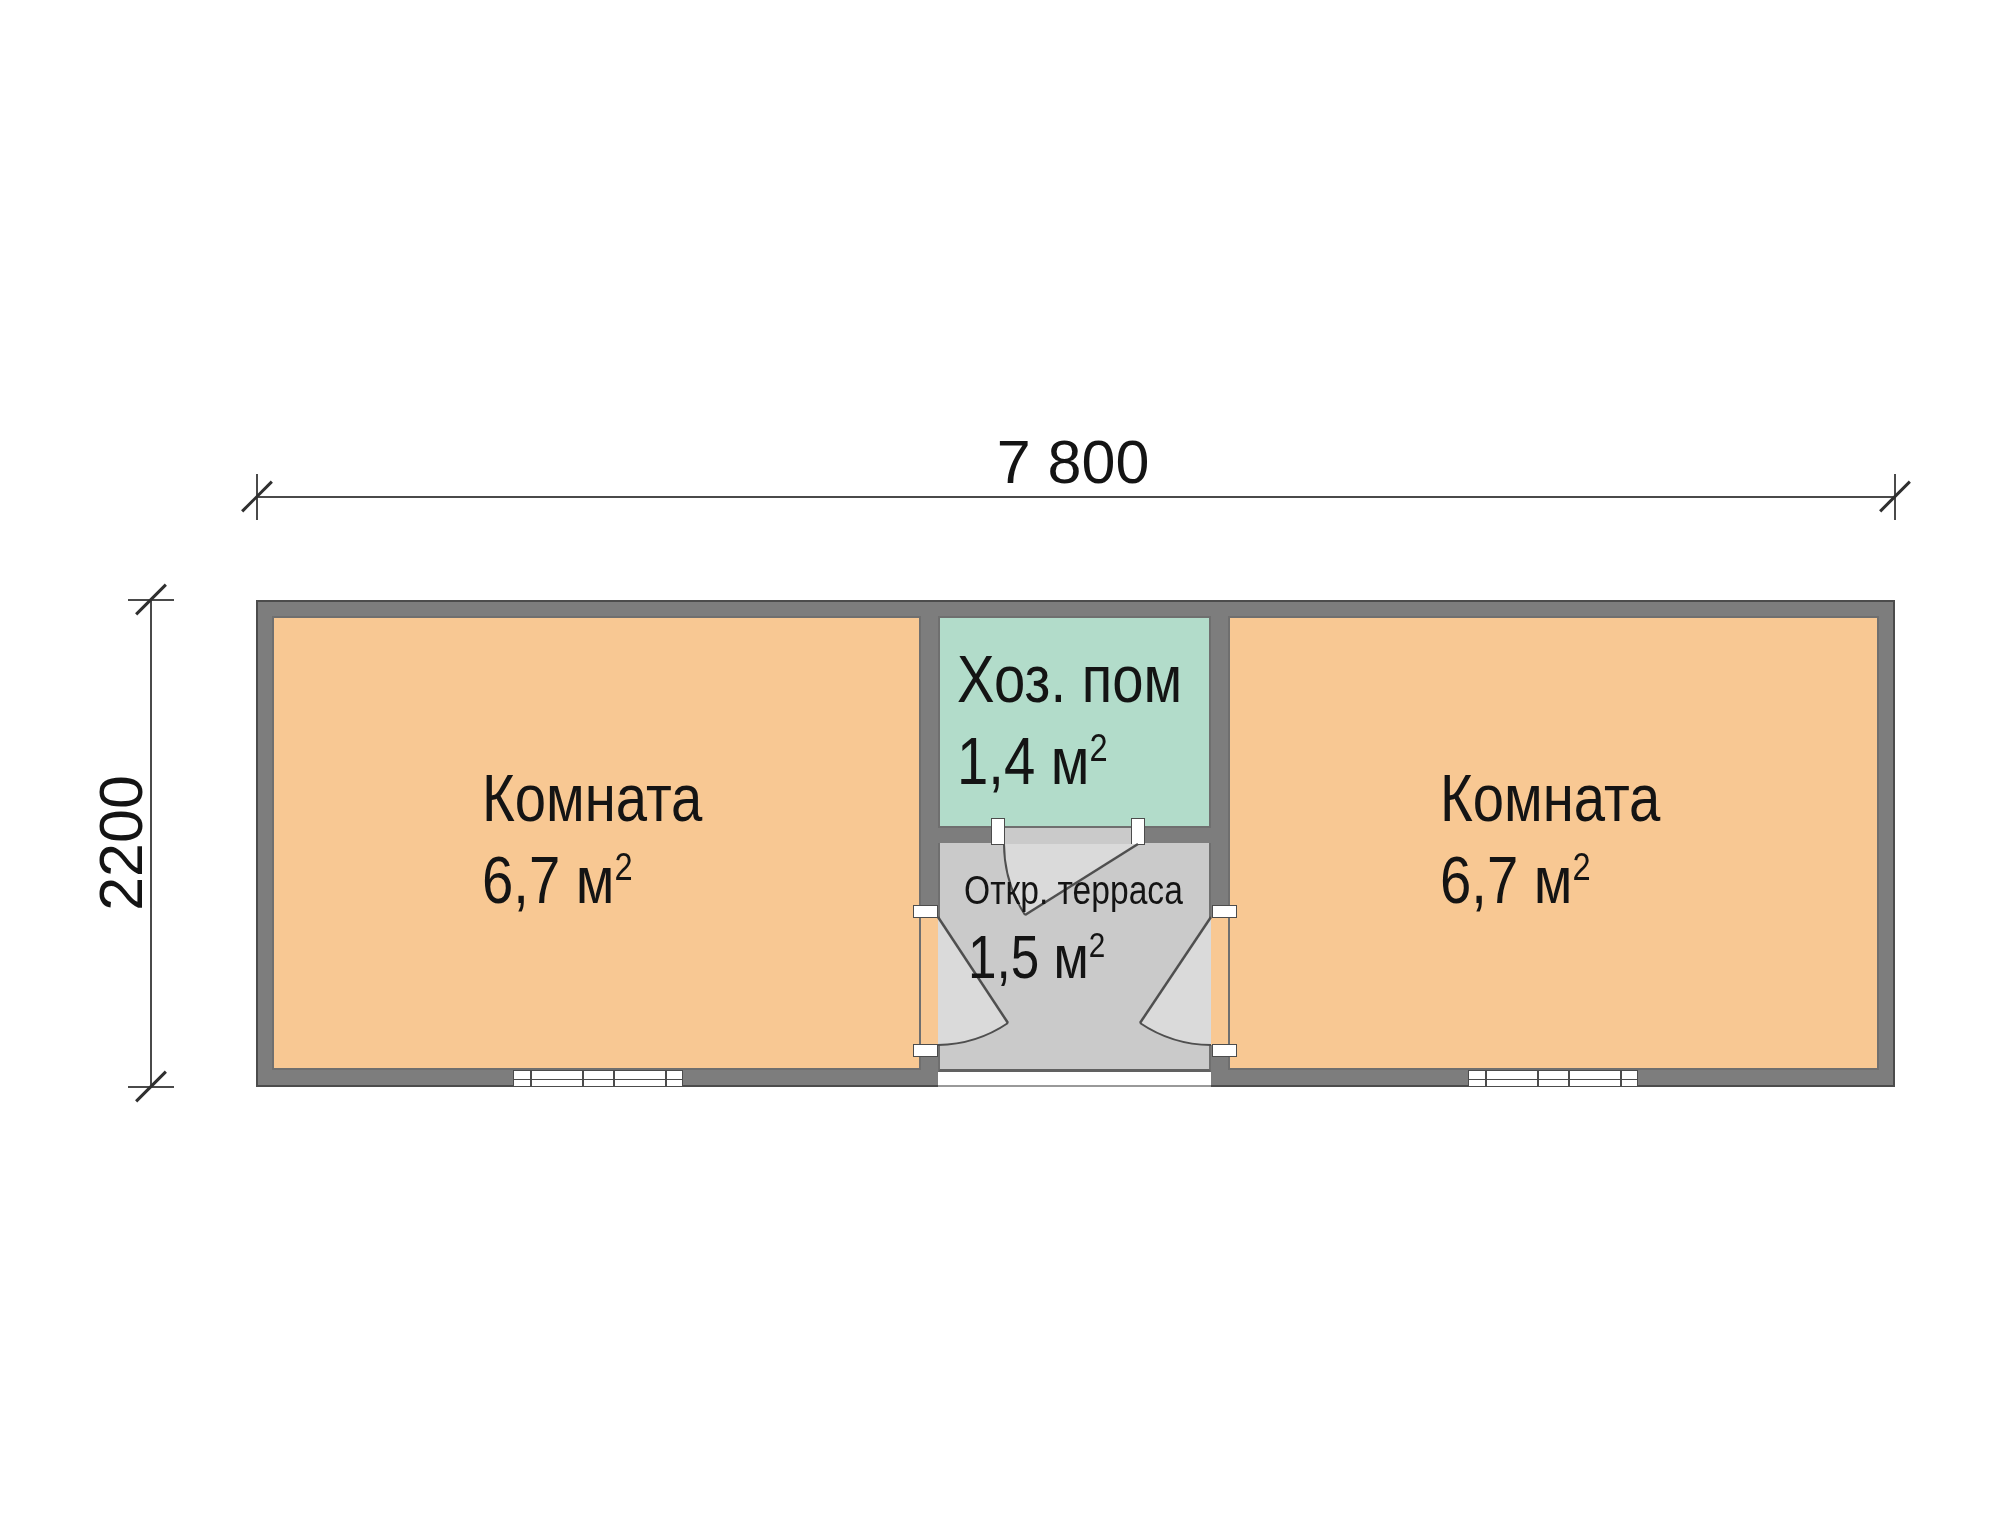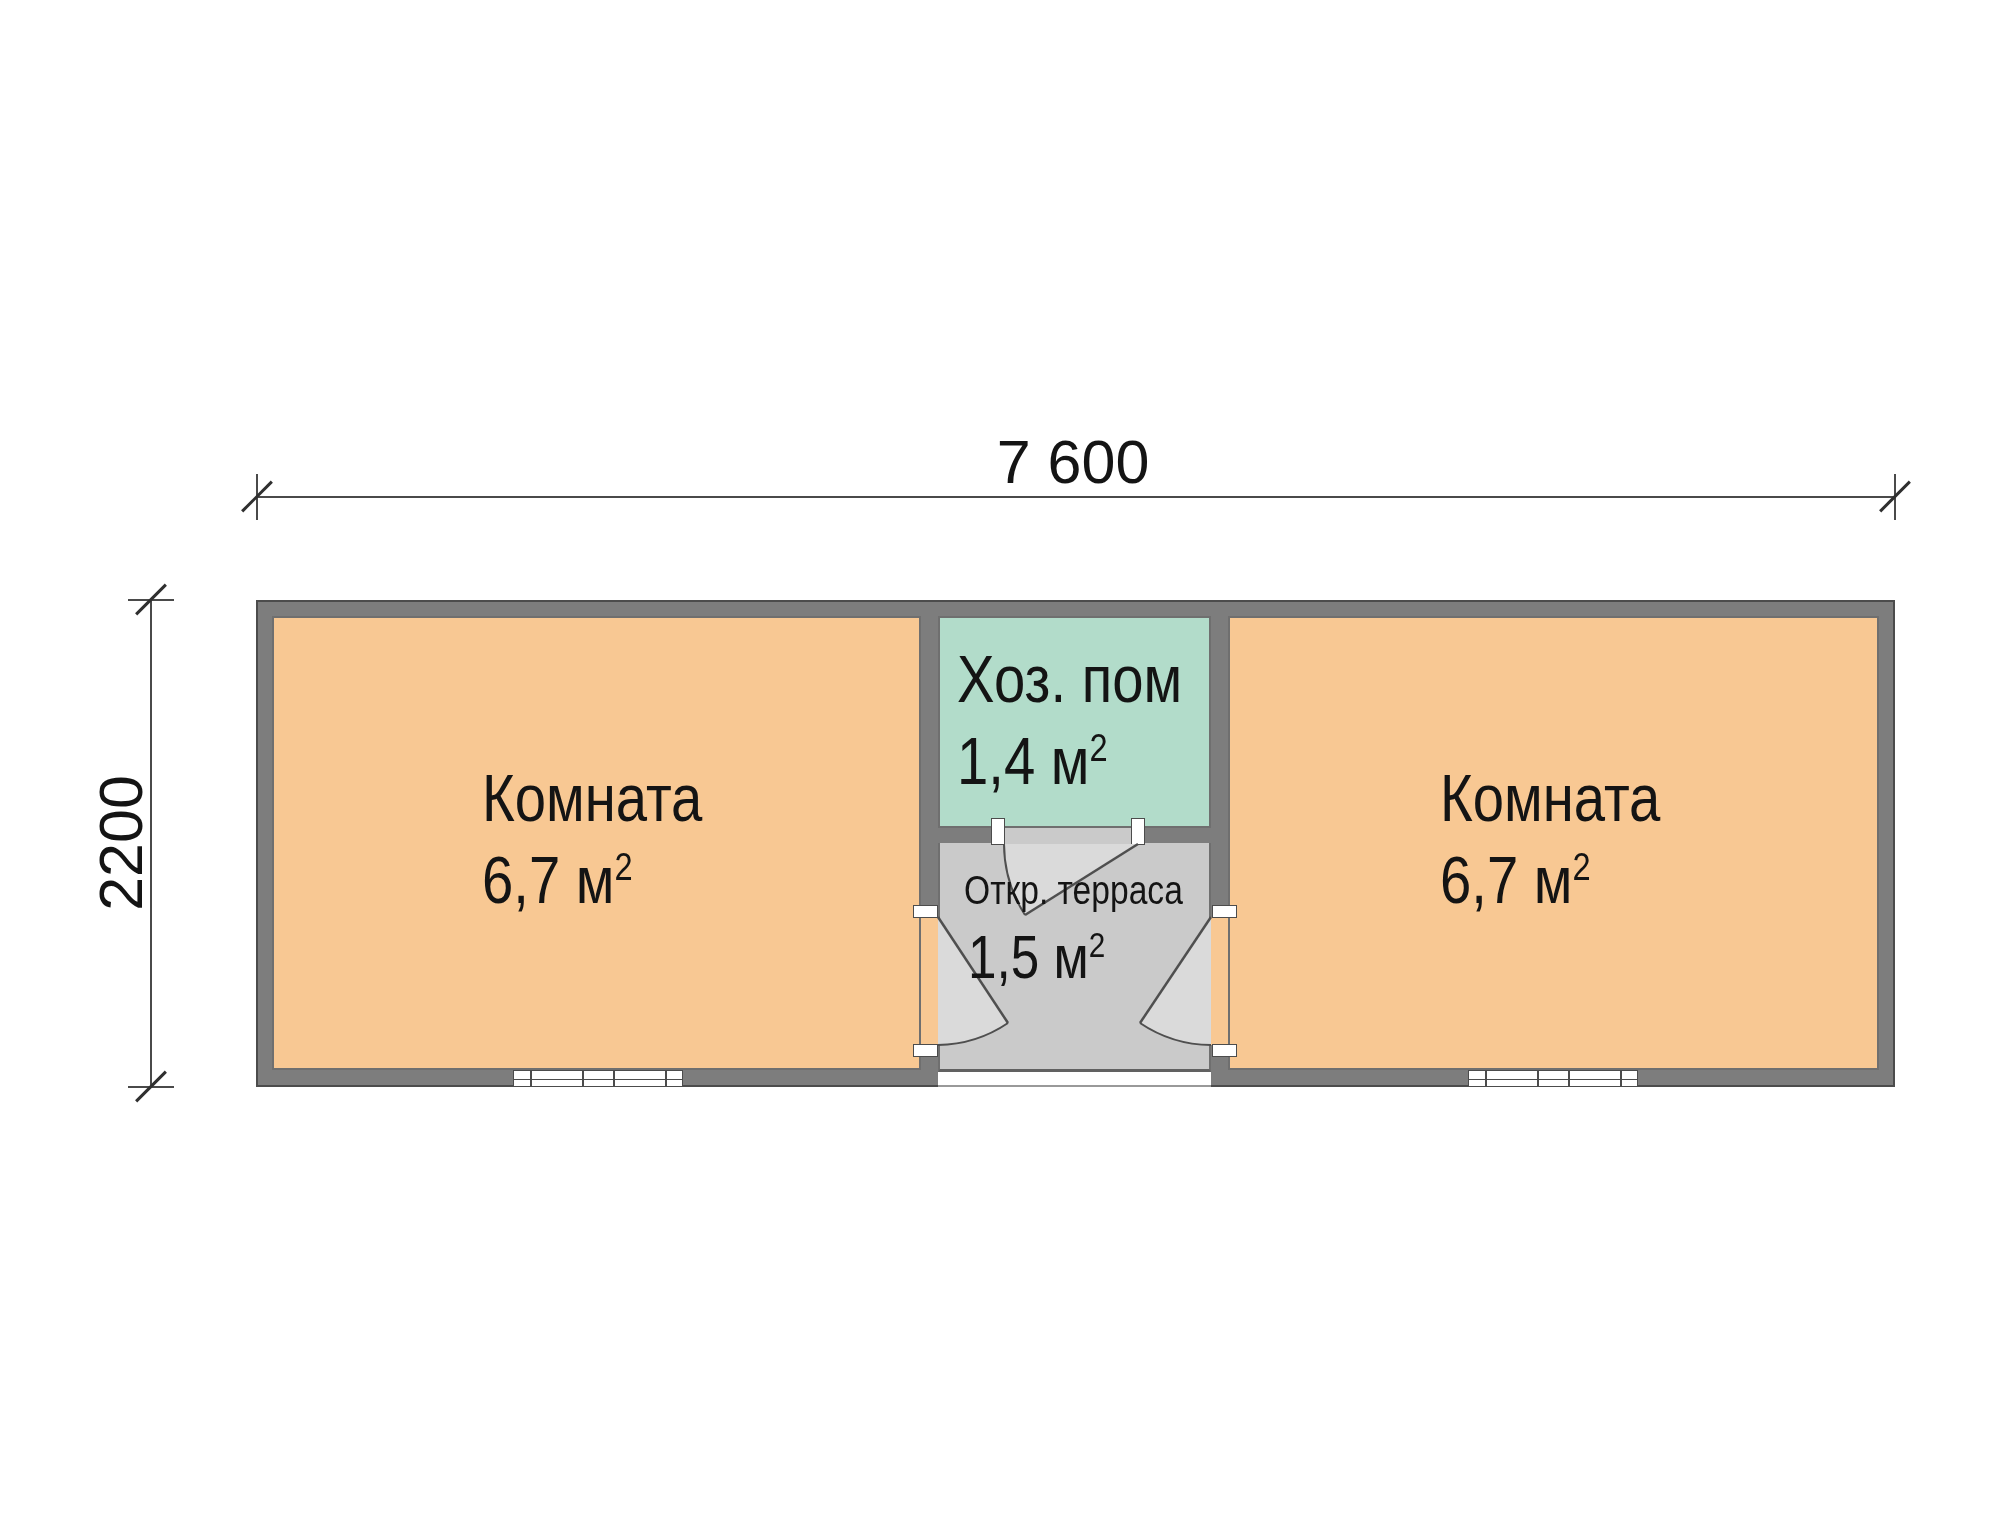--- a/index.html
+++ b/index.html
@@ -69,21 +69,21 @@
 </head>
 <body>
 
 <div class="canvas">
 
   <div class="abs dimline" style="left:257px;top:496px;width:1638px;height:2px;"></div>
   <div class="abs tick-bar-v" style="left:256px;top:474px;"></div>
   <div class="abs tick-slash" style="left:236px;top:495px;"></div>
   <div class="abs tick-bar-v" style="left:1894px;top:474px;"></div>
   <div class="abs tick-slash" style="left:1874px;top:495px;"></div>
-  <div class="abs dim-label horiz" style="left:1073px;top:427px;">7 600</div>
+  <div class="abs dim-label horiz" style="left:1073px;top:427px;">7 800</div>
 
   <div class="abs dimline" style="left:150px;top:600px;width:2px;height:487px;"></div>
   <div class="abs tick-bar-h" style="left:128px;top:599px;"></div>
   <div class="abs tick-slash" style="left:130px;top:598px;"></div>
   <div class="abs tick-bar-h" style="left:128px;top:1086px;"></div>
   <div class="abs tick-slash" style="left:130px;top:1085px;"></div>
   <div class="abs dim-label vert" style="left:121px;top:843px;">2200</div>
 
   <div class="abs building"></div>
 

